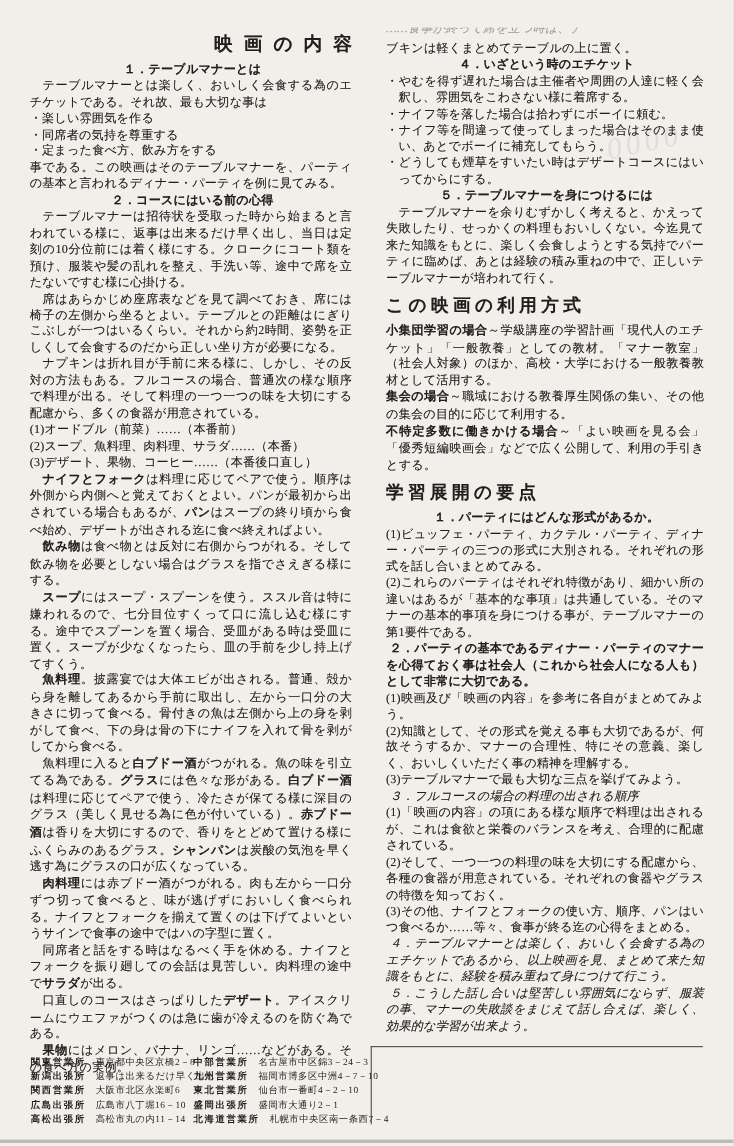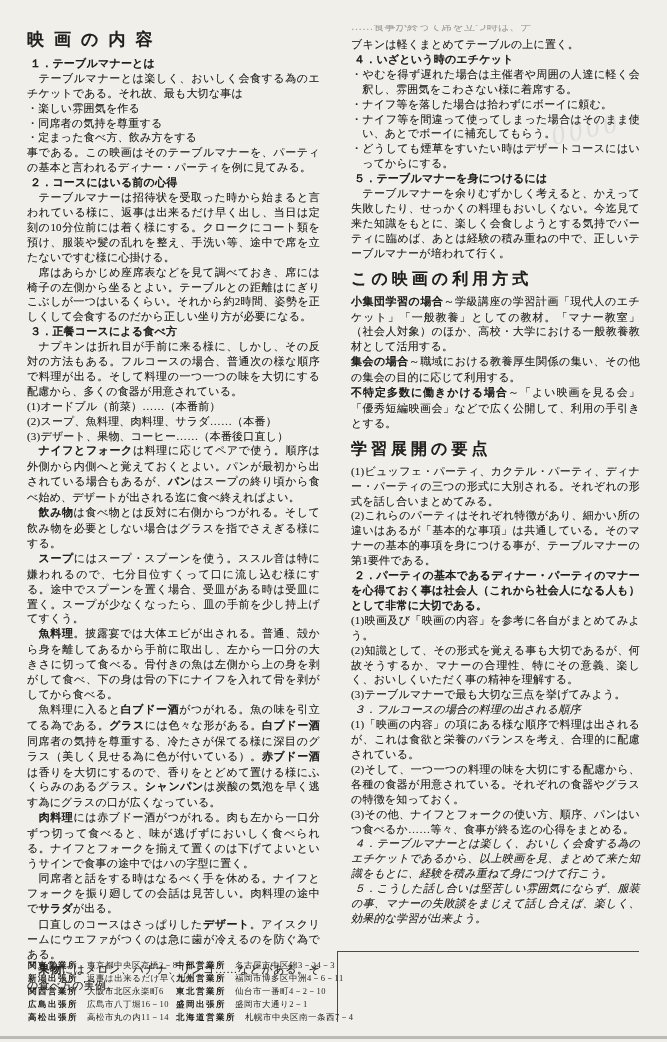--- a/index.html
+++ b/index.html
@@ -14,39 +14,39 @@
     font-size:11px;line-height:14.9px;letter-spacing:.2px;
     text-align:justify;
     text-shadow:0 0 .5px rgba(40,40,40,.38);
   }
   #col-left{left:27px;top:33px;width:293px;}
   #col-right{left:351px;top:25px;width:289px;}
   .blk{margin:0;}
   .blk.title{
     font-family:"Liberation Sans","DejaVu Sans",sans-serif;
     font-weight:700;font-size:17px;letter-spacing:10px;margin-right:-10px;
-    text-align:left;margin-bottom:8px;white-space:nowrap;
+    text-align:right;margin-bottom:8px;white-space:nowrap;
   }
   .blk.h{
     font-family:"Liberation Sans","DejaVu Sans",sans-serif;
-    font-weight:700;padding-left:3px;text-align:left;
+    font-weight:700;padding-left:3px;text-align:center;
   }
   .blk.hp{
     font-family:"Liberation Sans","DejaVu Sans",sans-serif;
     font-weight:700;text-indent:3px;
   }
   .blk.ch{
     font-family:"Liberation Sans","DejaVu Sans",sans-serif;
     font-weight:700;font-size:16px;letter-spacing:4px;margin-right:-4px;
     text-align:left;margin:8px 0 5px;line-height:20px;
   }
   .blk.bullet{padding-left:11.2px;text-indent:-11.2px;}
   .blk.np{text-indent:3px;font-style:italic;}
   .blk.clip{height:12px;overflow:hidden;}
-  .blk.clip span{display:inline-block;transform:translateY(-6px);opacity:.5;color:#55524e;filter:blur(.3px);}
+  .blk.clip span{display:inline-block;transform:translateY(-6px);opacity:.5;color:#55524e;filter:blur(.3px);font-style:italic;}
   .b{
     font-family:Liberation Mono, monospace;
     font-weight:700;
   }
   
   .footer{position:absolute;top:959px;left:0;width:667px;font-size:8.5px;line-height:12.9px;}
   .f-col{position:absolute;top:0;}
   #f-left{left:28px;}
   #f-right{left:176px;}
   .f-row{display:flex;white-space:nowrap;}
@@ -72,50 +72,50 @@
       <div class="blk title"><span>映画の内容</span></div>
       <div class="blk h"><span>１．テーブルマナーとは</span></div>
       <div class="blk p"><span>　テーブルマナーとは楽しく、おいしく会食する為のエチケットである。それ故、最も大切な事は</span></div>
       <div class="blk p"><span>・楽しい雰囲気を作る</span></div>
       <div class="blk p"><span>・同席者の気持を尊重する</span></div>
       <div class="blk p"><span>・定まった食べ方、飲み方をする</span></div>
       <div class="blk p"><span>事である。この映画はそのテーブルマナーを、パーティの基本と言われるディナー・パーティを例に見てみる。</span></div>
       <div class="blk h"><span>２．コースにはいる前の心得</span></div>
       <div class="blk p"><span>　テーブルマナーは招待状を受取った時から始まると言われている様に、返事は出来るだけ早く出し、当日は定刻の10分位前には着く様にする。クロークにコート類を預け、服装や髪の乱れを整え、手洗い等、途中で席を立たないですむ様に心掛ける。</span></div>
       <div class="blk p"><span>　席はあらかじめ座席表などを見て調べておき、席には椅子の左側から坐るとよい。テーブルとの距離はにぎりこぶしが一つはいるくらい。それから約2時間、姿勢を正しくして会食するのだから正しい坐り方が必要になる。</span></div>
-      <div class="blk h"><span>３．正餐コースによる食べ方</span></div>
       <div class="blk p"><span>　ナプキンは折れ目が手前に来る様に、しかし、その反対の方法もある。フルコースの場合、普通次の様な順序で料理が出る。そして料理の一つ一つの味を大切にする配慮から、多くの食器が用意されている。</span></div>
       <div class="blk p"><span>(1)オードブル（前菜）……（本番前）</span></div>
       <div class="blk p"><span>(2)スープ、魚料理、肉料理、サラダ……（本番）</span></div>
       <div class="blk p"><span>(3)デザート、果物、コーヒー……（本番後口直し）</span></div>
       <div class="blk p"><span>　</span><span class="b">ナイフとフォーク</span><span>は料理に応じてペアで使う。順序は外側から内側へと覚えておくとよい。パンが最初から出されている場合もあるが、</span><span class="b">パン</span><span>はスープの終り頃から食べ始め、デザートが出される迄に食べ終えればよい。</span></div>
       <div class="blk p"><span>　</span><span class="b">飲み物</span><span>は食べ物とは反対に右側からつがれる。そして飲み物を必要としない場合はグラスを指でさえぎる様にする。</span></div>
       <div class="blk p"><span>　</span><span class="b">スープ</span><span>にはスープ・スプーンを使う。ススル音は特に嫌われるので、七分目位すくって口に流し込む様にする。途中でスプーンを置く場合、受皿がある時は受皿に置く。スープが少なくなったら、皿の手前を少し持上げてすくう。</span></div>
       <div class="blk p"><span>　</span><span class="b">魚料理</span><span>。披露宴では大体エビが出される。普通、殻から身を離してあるから手前に取出し、左から一口分の大きさに切って食べる。骨付きの魚は左側から上の身を剥がして食べ、下の身は骨の下にナイフを入れて骨を剥がしてから食べる。</span></div>
-      <div class="blk p"><span>　魚料理に入ると</span><span class="b">白ブドー酒</span><span>がつがれる。魚の味を引立てる為である。</span><span class="b">グラス</span><span>には色々な形がある。</span><span class="b">白ブドー酒</span><span>同席者の気持を尊重する、冷たさが保てる様に深目のグラス（美しく見せる為に色が付いている）。</span><span class="b">赤ブドー酒</span><span>は香りを大切にするので、香りをとどめて置ける様にふくらみのあるグラス。</span><span class="b">シャンパン</span><span>は炭酸の気泡を早く逃す為にグラスの口が広くなっている。</span></div>
+      <div class="blk p"><span>　魚料理に入ると</span><span class="b">白ブドー酒</span><span>がつがれる。魚の味を引立てる為である。</span><span class="b">グラス</span><span>には色々な形がある。</span><span class="b">白ブドー酒</span><span>は料理に応じてペアで使う、冷たさが保てる様に深目のグラス（美しく見せる為に色が付いている）。</span><span class="b">赤ブドー酒</span><span>は香りを大切にするので、香りをとどめて置ける様にふくらみのあるグラス。</span><span class="b">シャンパン</span><span>は炭酸の気泡を早く逃す為にグラスの口が広くなっている。</span></div>
       <div class="blk p"><span>　</span><span class="b">肉料理</span><span>には赤ブドー酒がつがれる。肉も左から一口分ずつ切って食べると、味が逃げずにおいしく食べられる。ナイフとフォークを揃えて置くのは下げてよいというサインで食事の途中ではハの字型に置く。</span></div>
       <div class="blk p"><span>　同席者と話をする時はなるべく手を休める。ナイフとフォークを振り廻しての会話は見苦しい。肉料理の途中で</span><span class="b">サラダ</span><span>が出る。</span></div>
       <div class="blk p"><span>　口直しのコースはさっぱりした</span><span class="b">デザート</span><span>。アイスクリームにウエファがつくのは急に歯が冷えるのを防ぐ為である。</span></div>
       <div class="blk p"><span>　</span><span class="b">果物</span><span>にはメロン、バナナ、リンゴ……などがある。その食べ方の実例。</span></div>
     </div>
   <div class="col" id="col-right">
       <div class="blk clip"><span>……食事が終って席を立つ時は、ナ</span></div>
       <div class="blk p"><span>ブキンは軽くまとめてテーブルの上に置く。</span></div>
       <div class="blk h"><span>４．いざという時のエチケット</span></div>
       <div class="blk bullet"><span>・やむを得ず遅れた場合は主催者や周囲の人達に軽く会釈し、雰囲気をこわさない様に着席する。</span></div>
       <div class="blk bullet"><span>・ナイフ等を落した場合は拾わずにボーイに頼む。</span></div>
       <div class="blk bullet"><span>・ナイフ等を間違って使ってしまった場合はそのまま使い、あとでボーイに補充してもらう。</span></div>
       <div class="blk bullet"><span>・どうしても煙草をすいたい時はデザートコースにはいってからにする。</span></div>
       <div class="blk h"><span>５．テーブルマナーを身につけるには</span></div>
       <div class="blk p"><span>　テーブルマナーを余りむずかしく考えると、かえって失敗したり、せっかくの料理もおいしくない。今迄見て来た知識をもとに、楽しく会食しようとする気持でパーティに臨めば、あとは経験の積み重ねの中で、正しいテーブルマナーが培われて行く。</span></div>
       <div class="blk ch"><span>この映画の利用方式</span></div>
       <div class="blk p"><span class="b">小集団学習の場合</span><span>～学級講座の学習計画「現代人のエチケット」「一般教養」としての教材。「マナー教室」（社会人対象）のほか、高校・大学における一般教養教材として活用する。</span></div>
       <div class="blk p"><span class="b">集会の場合</span><span>～職域における教養厚生関係の集い、その他の集会の目的に応じて利用する。</span></div>
       <div class="blk p"><span class="b">不特定多数に働きかける場合</span><span>～「よい映画を見る会」「優秀短編映画会」などで広く公開して、利用の手引きとする。</span></div>
       <div class="blk ch"><span>学習展開の要点</span></div>
+      <div class="blk h"><span>１．パーティにはどんな形式があるか。</span></div>
       <div class="blk p"><span>(1)ビュッフェ・パーティ、カクテル・パーティ、ディナー・パーティの三つの形式に大別される。それぞれの形式を話し合いまとめてみる。</span></div>
       <div class="blk p"><span>(2)これらのパーティはそれぞれ特徴があり、細かい所の違いはあるが「基本的な事項」は共通している。そのマナーの基本的事項を身につける事が、テーブルマナーの第1要件である。</span></div>
       <div class="blk hp"><span>２．パーティの基本であるディナー・パーティのマナーを心得ておく事は社会人（これから社会人になる人も）として非常に大切である。</span></div>
       <div class="blk p"><span>(1)映画及び「映画の内容」を参考に各自がまとめてみよう。</span></div>
       <div class="blk p"><span>(2)知識として、その形式を覚える事も大切であるが、何故そうするか、マナーの合理性、特にその意義、楽しく、おいしくいただく事の精神を理解する。</span></div>
       <div class="blk p"><span>(3)テーブルマナーで最も大切な三点を挙げてみよう。</span></div>
       <div class="blk p np"><span>３．フルコースの場合の料理の出される順序</span></div>
       <div class="blk p"><span>(1)「映画の内容」の項にある様な順序で料理は出されるが、これは食欲と栄養のバランスを考え、合理的に配慮されている。</span></div>
       <div class="blk p"><span>(2)そして、一つ一つの料理の味を大切にする配慮から、各種の食器が用意されている。それぞれの食器やグラスの特徴を知っておく。</span></div>
       <div class="blk p"><span>(3)その他、ナイフとフォークの使い方、順序、パンはいつ食べるか……等々、食事が終る迄の心得をまとめる。</span></div>
@@ -151,21 +151,21 @@
           <span class="f-addr">高松市丸の内11－14</span>
         </div>
       </div>
     <div class="f-col" id="f-right">
         <div class="f-row">
           <span class="f-name">中部営業所</span>
           <span class="f-addr">名古屋市中区錦3－24－3</span>
         </div>
         <div class="f-row">
           <span class="f-name">九州営業所</span>
-          <span class="f-addr">福岡市博多区中洲4－6－11</span>
+          <span class="f-addr">福岡市博多区中洲4－7－10</span>
         </div>
         <div class="f-row">
           <span class="f-name">東北営業所</span>
           <span class="f-addr">仙台市一番町4－2－10</span>
         </div>
         <div class="f-row">
           <span class="f-name">盛岡出張所</span>
           <span class="f-addr">盛岡市大通り2－1</span>
         </div>
         <div class="f-row">

